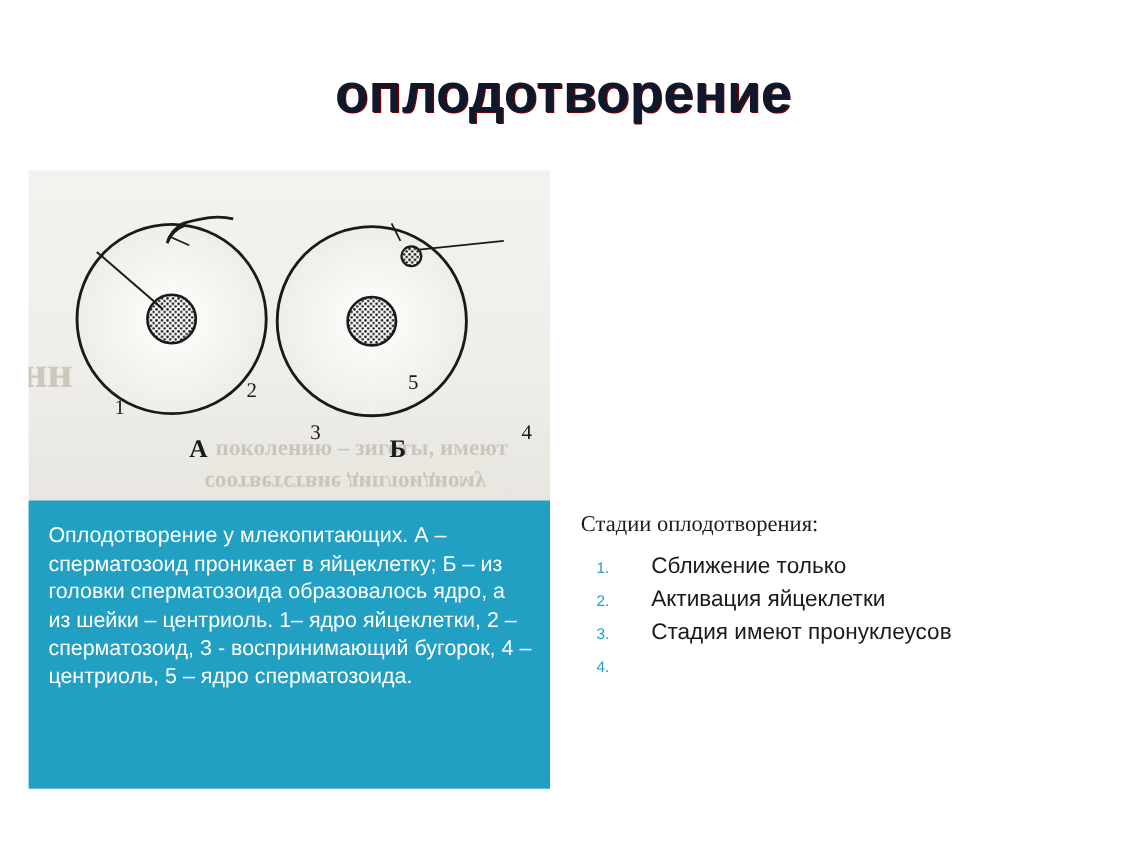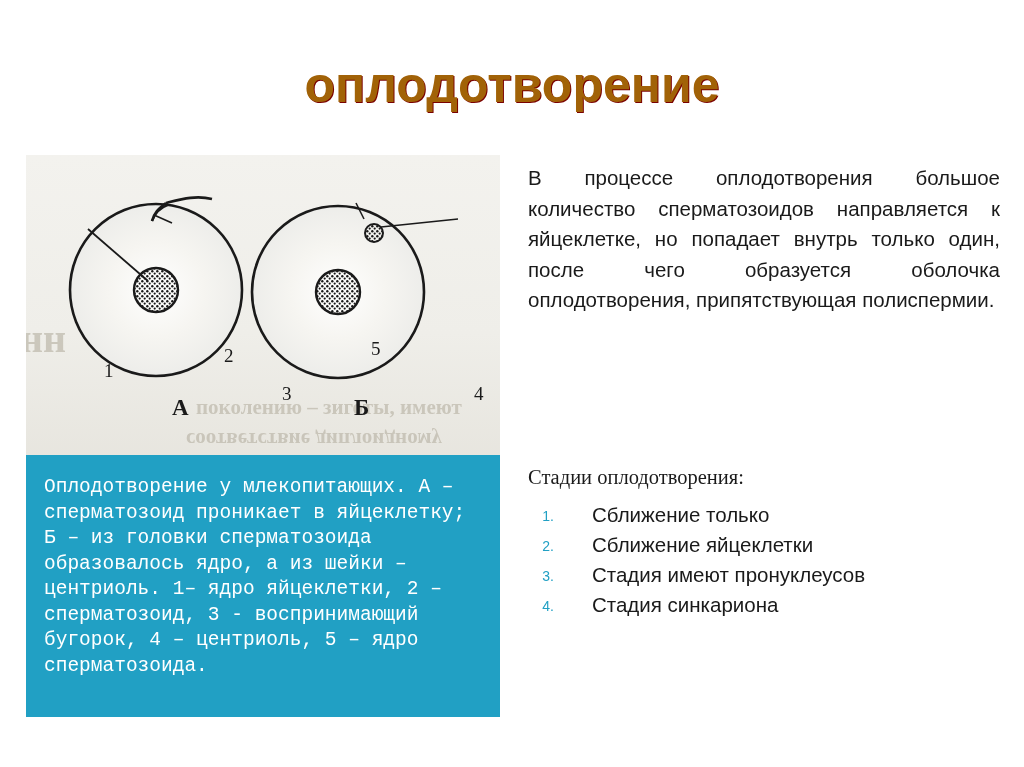--- a/index.html
+++ b/index.html
@@ -20,21 +20,21 @@
     width: 1024px;
     height: 767px;
     background: #ffffff;
   }
   .title {
     position: absolute;
     left: 0;
     top: 56px;
     width: 1024px;
     text-align: center;
-    color: #a16207;
+    color: #0f172a;
     font-size: 50px;
     font-weight: bold;
     letter-spacing: 0px;
     font-family: "Liberation Sans", sans-serif;
     text-shadow: 1px 1px 0 #7a0000;
   }
 
   
   .figure {
     position: absolute;
@@ -85,21 +85,21 @@
     width: 474px;
     height: 262px;
     background: #21a0c4;
   }
   .caption p {
     margin: 0;
     padding: 20px 16px 0 18px;
     color: #ffffff;
     font-size: 19.5px;
     line-height: 25.5px;
-    font-family: Liberation Mono, monospace;
+    font-family: Liberation Sans, sans-serif;
   }
 
   
   .para {
     position: absolute;
     left: 528px;
     top: 163px;
     width: 472px;
     color: #1a1a1a;
     font-size: 20.5px;
@@ -216,36 +216,34 @@
     <div class="label" style="left:448px; top:228px;">4</div>
     <div class="label" style="left:345px; top:183px;">5</div>
     <div class="label big" style="left:146px; top:240px;">А</div>
     <div class="label big" style="left:328px; top:240px;">Б</div>
   </div>
 
   <div class="caption">
     <p>Оплодотворение у млекопитающих. А – сперматозоид проникает в яйцеклетку; Б – из головки сперматозоида образовалось ядро, а из шейки – центриоль. 1– ядро яйцеклетки, 2 – сперматозоид, 3 - воспринимающий бугорок, 4 – центриоль, 5 – ядро сперматозоида.</p>
   </div>
 
-  <div class="para">В процессе оплодотворения большое количество сперматозоидов направляется к яйцеклетке, но попадает внутрь только один, после чего образуется оболочка оплодотворения, припятствующая полиспермии.</div>
 
   <div class="stages-title">Стадии оплодотворения:</div>
 
   <ul class="stages">
     <li>
       <span class="num">1.</span>
       <span>Сближение только</span>
     </li>
     <li>
       <span class="num">2.</span>
-      <span>Сближение яйцеклетки</span>
+      <span>Активация яйцеклетки</span>
     </li>
     <li>
       <span class="num">3.</span>
       <span>Стадия имеют пронуклеусов</span>
     </li>
     <li>
       <span class="num">4.</span>
-      <span>Стадия синкариона</span>
     </li>
   </ul>
 
 </div>
 
 </body></html>

